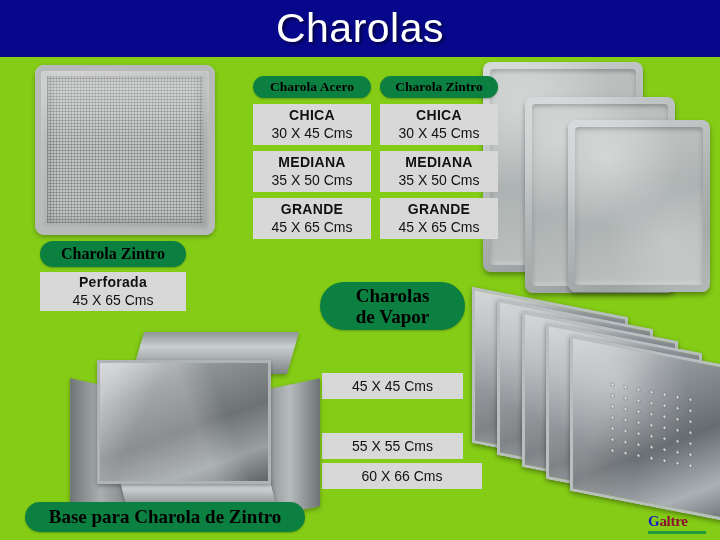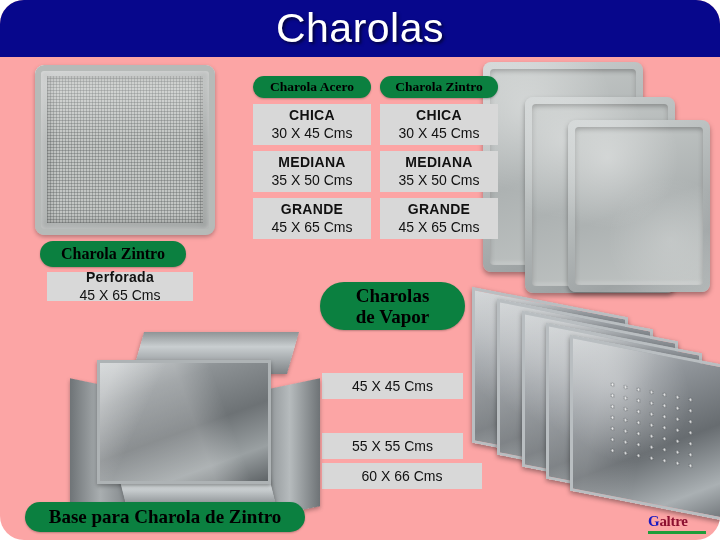--- a/index.html
+++ b/index.html
@@ -1,21 +1,21 @@
 <!DOCTYPE html>
 <html><head>
 <meta charset="utf-8">
 <title>Charolas</title>
 <style>
   html,body{margin:0;padding:0;}
   body{
     width:720px;height:540px;overflow:hidden;background:#ffffff;
     font-family:"Liberation Sans",sans-serif;position:relative;
   }
-  #page{position:relative;width:720px;height:540px;overflow:hidden;background:#fca5a5;border-radius:24px;}
+  #page{position:relative;width:720px;height:540px;overflow:hidden;background:#84cc16;}
 
   
   .banner{
     position:absolute;left:0;top:0;width:720px;height:57px;
     background:#07078c;
   }
   .banner-title{
     position:absolute;left:0;top:0;width:720px;height:57px;
     display:flex;align-items:center;justify-content:center;
     color:#ffffff;font-family:"Liberation Sans",sans-serif;
@@ -228,21 +228,21 @@
     <span class="dim">35 X 50 Cms</span>
   </div>
   <div class="cell" style="left:380px;top:198px;width:118px;height:41px;">
     <span class="nm">GRANDE</span>
     <span class="dim">45 X 65 Cms</span>
   </div>
 
   <div class="pill" style="left:40px;top:241px;width:146px;height:26px;font-size:16px;">
     <span>Charola Zintro</span>
   </div>
-  <div class="cell" style="left:47px;top:272px;width:146px;height:29px;">
+  <div class="cell" style="left:40px;top:272px;width:146px;height:39px;">
     <span class="nm">Perforada</span>
     <span class="dim">45 X 65 Cms</span>
   </div>
 
   <div class="pill" style="left:320px;top:282px;width:145px;height:48px;font-size:19px;flex-direction:column;">
     <span>Charolas</span>
     <span>de Vapor</span>
   </div>
 
   <div class="cell single" style="left:322px;top:373px;width:141px;height:26px;">

